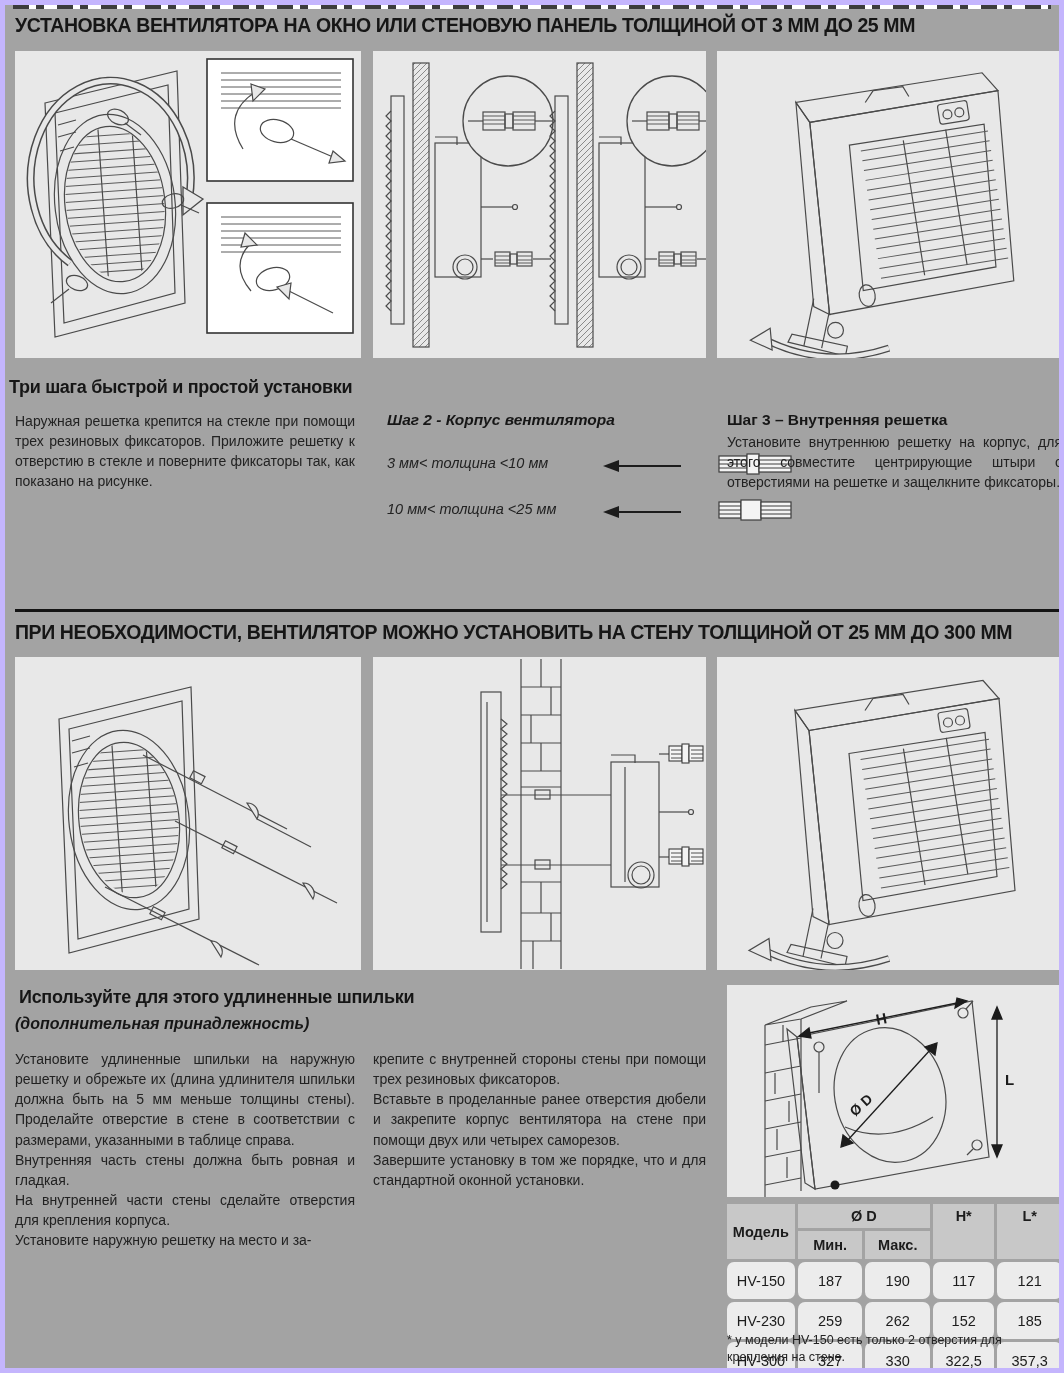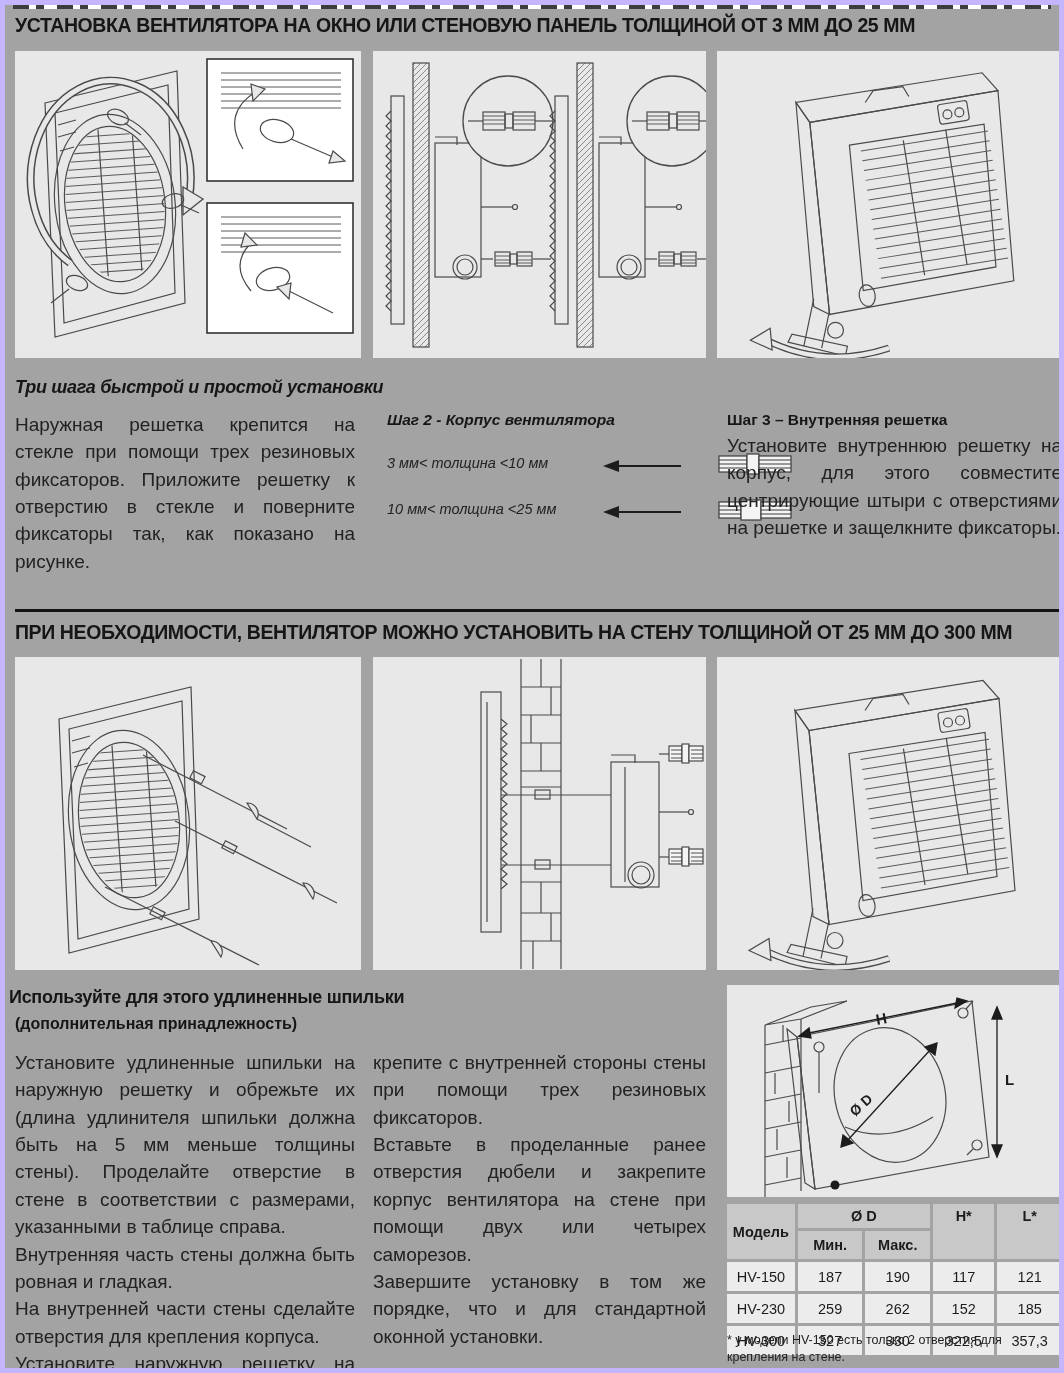--- a/index.html
+++ b/index.html
@@ -2,33 +2,33 @@
 <html><head>
 <meta charset="utf-8">
 <style>
   html,body{margin:0;padding:0;background:#fff;}
   #page{position:relative;width:1064px;height:1373px;background:#a3a3a3;border:5px solid #c4b5fd;box-sizing:border-box;font-family:"Liberation Sans",sans-serif;color:#1c1c1c;overflow:hidden;}
   .abs{position:absolute;}
   .panel{position:absolute;background:#e8e8e8;}
   .main-title{font-size:19.5px;font-weight:700;letter-spacing:-0.4px;color:#161616;white-space:nowrap;}
   .intro-heading{font-size:18px;font-weight:700;letter-spacing:-0.3px;color:#161616;}
   .step-title{font-size:15.5px;font-weight:700;margin:0 0 3px 0;color:#161616;}
-  .body-text{font-size:19px;line-height:1.44;text-align:justify;color:#222;}
+  .body-text{font-size:14px;line-height:1.44;text-align:justify;color:#222;}
   .body-text p{margin:0;}
   .opt-row{position:relative;height:30px;margin-top:16px;width:418px;}
   .opt-label{position:absolute;left:0;top:4px;font-size:14.5px;white-space:nowrap;color:#222;}
   .opt-arrow{position:absolute;left:216px;top:8px;}
   .opt-icon{position:absolute;left:330px;top:0;}
   .divider{position:absolute;background:#141414;}
   .artifact{position:absolute;top:0;left:8px;right:8px;height:4px;background:repeating-linear-gradient(90deg,#3c3c3c 0 16px,#ffffff 16px 23px,#3c3c3c 23px 31px,#ffffff 31px 44px);}
   .sub-heading{font-size:16px;font-weight:700;color:#161616;}
   table.dim{border-collapse:separate;border-spacing:3px;table-layout:fixed;}
   table.dim td,table.dim th{font-size:14.5px;text-align:center;padding:0;}
   .th-cell{background:#c8c8c8;font-weight:700;}
-  .td-cell{background:#ececec;font-weight:400;height:29px;}
+  .td-cell{background:#ececec;font-weight:400;height:37px;border-radius:7px;}
   .foot-note{font-size:12.5px;line-height:1.35;color:#222;}
   svg{display:block;}
   .ln{stroke:#4a4a4a;stroke-width:1.2;fill:none;}
   .ln-thin{stroke:#5a5a5a;stroke-width:1;fill:none;}
 </style>
 </head>
 <body>
 
 <div id="page">
 
@@ -159,21 +159,21 @@
           <path d="M70,294 L128,308 L130,298 L74,286 Z"></path>
           <circle cx="118" cy="282" r="8"></circle>
         </g>
         <path d="M44,290 Q105,322 172,300" stroke="#4a4a4a" stroke-width="7" fill="none"></path>
         <path d="M44,290 Q105,322 172,300" stroke="#e8e8e8" stroke-width="4.4" fill="none"></path>
         <polygon points="52,280 32,292 54,302" fill="#e8e8e8" stroke="#4a4a4a" stroke-width="1.2"></polygon>
       </g>
     </svg>
   </div>
 
-  <div class="abs intro-heading" style="left:10px;top:372px;font-style:italic;">Три шага быстрой и простой установки</div>
+  <div class="abs intro-heading" style="left:4px;top:372px;">Три шага быстрой и простой установки</div>
 
   <div class="abs" style="left:10px;top:406px;width:340px;">
     <div class="body-text">Наружная решетка крепится на стекле при помощи трех резиновых фиксаторов. Приложите решетку к отверстию в стекле и поверните фиксаторы так, как показано на рисунке.</div>
   </div>
 
   <div class="abs" style="left:382px;top:406px;width:333px;font-style:italic;">
     <div class="step-title">Шаг 2 - Корпус вентилятора</div>
     <div class="opt-row" style="margin-top:22px;">
       <span class="opt-label">3 мм&lt; толщина &lt;10 мм</span>
       <svg class="opt-arrow" width="80" height="14" viewBox="0 0 80 14">
@@ -268,22 +268,22 @@
       <path d="M298,93 h11 M298,97 h11 M298,101 h11 M318,93 h12 M318,97 h12 M318,101 h12 M298,196 h11 M298,200 h11 M298,204 h11 M318,196 h12 M318,200 h12 M318,204 h12" stroke="#3c3c3c" stroke-width="0.9" fill="none"></path>
     </svg>
   </div>
 
   <div class="panel" style="left:712px;top:652px;width:345px;height:313px;">
     <svg width="345" height="313" viewBox="0 0 345 310">
       <use href="#fan-main"></use>
     </svg>
   </div>
 
-  <div class="abs intro-heading" style="left:4px;top:982px;">Используйте для этого удлиненные шпильки</div>
-  <div class="abs sub-heading" style="left:10px;top:1010px;">(дополнительная принадлежность)</div>
+  <div class="abs intro-heading" style="left:14px;top:982px;">Используйте для этого удлиненные шпильки</div>
+  <div class="abs sub-heading" style="left:10px;top:1010px;font-style:italic;">(дополнительная принадлежность)</div>
 
   <div class="abs body-text" style="left:10px;top:1044px;width:340px;">
     <p>Установите удлиненные шпильки на наружную решетку и обрежьте их (длина удлинителя шпильки должна быть на 5 мм меньше толщины стены). Проделайте отверстие в стене в соответствии с размерами, указанными в таблице справа.</p>
     <p>Внутренняя часть стены должна быть ровная и гладкая.</p>
     <p>На внутренней части стены сделайте отверстия для крепления корпуса.</p>
     <p>Установите наружную решетку на место и за-</p>
   </div>
   <div class="abs body-text" style="left:368px;top:1044px;width:333px;">
     <p>крепите с внутренней стороны стены при помощи трех резиновых фиксаторов.</p>
     <p>Вставьте в проделанные ранее отверстия дюбели и закрепите корпус вентилятора на стене при помощи двух или четырех саморезов.</p>

